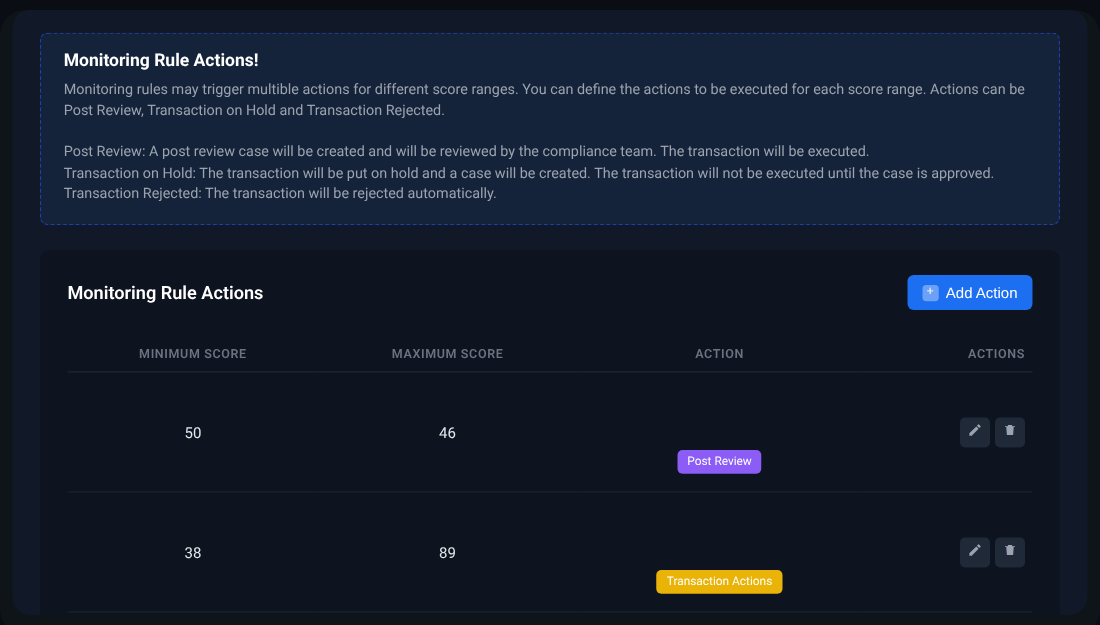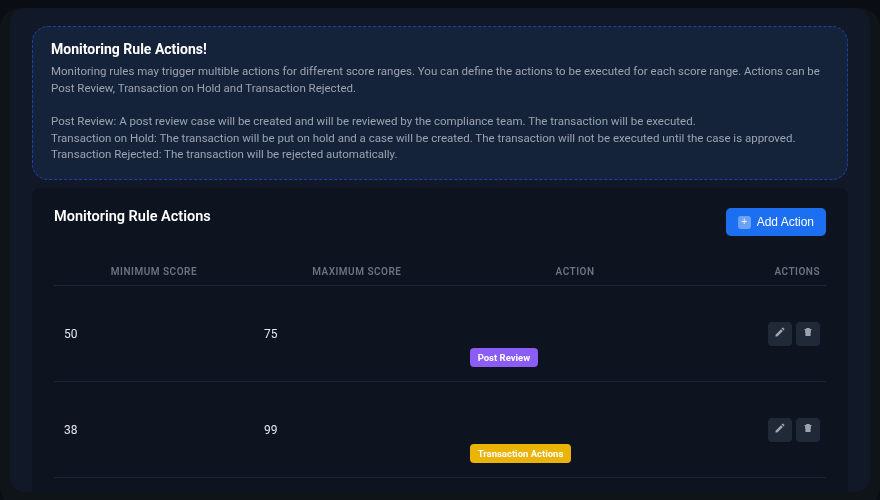--- a/index.html
+++ b/index.html
@@ -24,23 +24,23 @@
     background: #111827;
     border-radius: 14px;
     margin: 8px 10px;
     padding: 18px 22px 22px;
     height: calc(500px - 16px);
     overflow: hidden;
   }
   .info-banner {
     background: rgba(30, 58, 95, 0.35);
     border: 1px dashed #1e40af;
-    border-radius: 16px;
+    border-radius: 6px;
     padding: 14px 18px 16px;
-    margin-bottom: 8px;
+    margin-bottom: 20px;
   }
   .info-title {
     font-size: 14px;
     font-weight: 700;
     color: #ffffff;
     margin-bottom: 6px;
   }
   .info-body {
     font-size: 11.5px;
     line-height: 1.45;
@@ -48,21 +48,21 @@
     white-space: pre-line;
   }
   .card {
     background: #0d131f;
     border-radius: 8px;
     padding: 20px 22px;
   }
   .card-header {
     display: flex;
     justify-content: space-between;
-    align-items: flex-start;
+    align-items: center;
     margin-bottom: 22px;
   }
   .card-title {
     font-size: 14.5px;
     font-weight: 600;
     color: #ffffff;
   }
   .add-btn {
     background: #1d6ff2;
     border: none;
@@ -98,27 +98,28 @@
     text-transform: uppercase;
     padding: 8px 10px;
     border-bottom: 1px solid #1f2937;
   }
   thead th:last-child { text-align: right; padding-right: 6px; }
   tbody td {
     font-size: 12px;
     color: #e5e7eb;
     padding: 14px 10px;
     border-bottom: 1px solid #1a2332;
+    text-align: center;
     vertical-align: middle;
   }
   tbody tr:last-child td { border-bottom: none; }
   .badge {
     display: inline-block;
     font-size: 9.5px;
-    font-weight: 700;
+    font-weight: 400;
     padding: 4px 8px;
     border-radius: 4px;
     color: #fff;
     margin-top: 48px;
   }
   .actions-cell { text-align: right; white-space: nowrap; padding-right: 6px;}
   .icon-btn {
     display: inline-flex;
     align-items: center;
     justify-content: center;
@@ -161,35 +162,35 @@
           <tr>
             <th>MINIMUM SCORE</th>
             <th>MAXIMUM SCORE</th>
             <th>ACTION</th>
             <th>ACTIONS</th>
           </tr>
         </thead>
         <tbody id="tbody">
             <tr>
               <td>50</td>
-              <td>75</td>
+              <td>46</td>
               <td><span class="badge" style="background:#8b5cf6">Post Review</span></td>
               <td class="actions-cell"><button class="icon-btn">
                   <span><svg viewBox="0 0 24 24" fill="currentColor">
                       <path d="M3 17.25V21h3.75l11-11-3.75-3.75-11 11zM20.71 7.04a1 1 0 0 0 0-1.41l-2.34-2.34a1 1 0 0 0-1.41 0l-1.83 1.83 3.75 3.75 1.83-1.83z"></path>
                     </svg></span>
                 </button><button class="icon-btn">
                   <span><svg viewBox="0 0 24 24" fill="currentColor">
                       <path d="M6 7h12l-1 13H7L6 7zm3-3h6l1 2H8l1-2zM4 6h16v1H4z"></path>
                     </svg></span>
                 </button></td>
             </tr>
             <tr>
               <td>38</td>
-              <td>99</td>
+              <td>89</td>
               <td><span class="badge" style="background:#eab308">Transaction Actions</span></td>
               <td class="actions-cell"><button class="icon-btn">
                   <span><svg viewBox="0 0 24 24" fill="currentColor">
                       <path d="M3 17.25V21h3.75l11-11-3.75-3.75-11 11zM20.71 7.04a1 1 0 0 0 0-1.41l-2.34-2.34a1 1 0 0 0-1.41 0l-1.83 1.83 3.75 3.75 1.83-1.83z"></path>
                     </svg></span>
                 </button><button class="icon-btn">
                   <span><svg viewBox="0 0 24 24" fill="currentColor">
                       <path d="M6 7h12l-1 13H7L6 7zm3-3h6l1 2H8l1-2zM4 6h16v1H4z"></path>
                     </svg></span>
                 </button></td>

